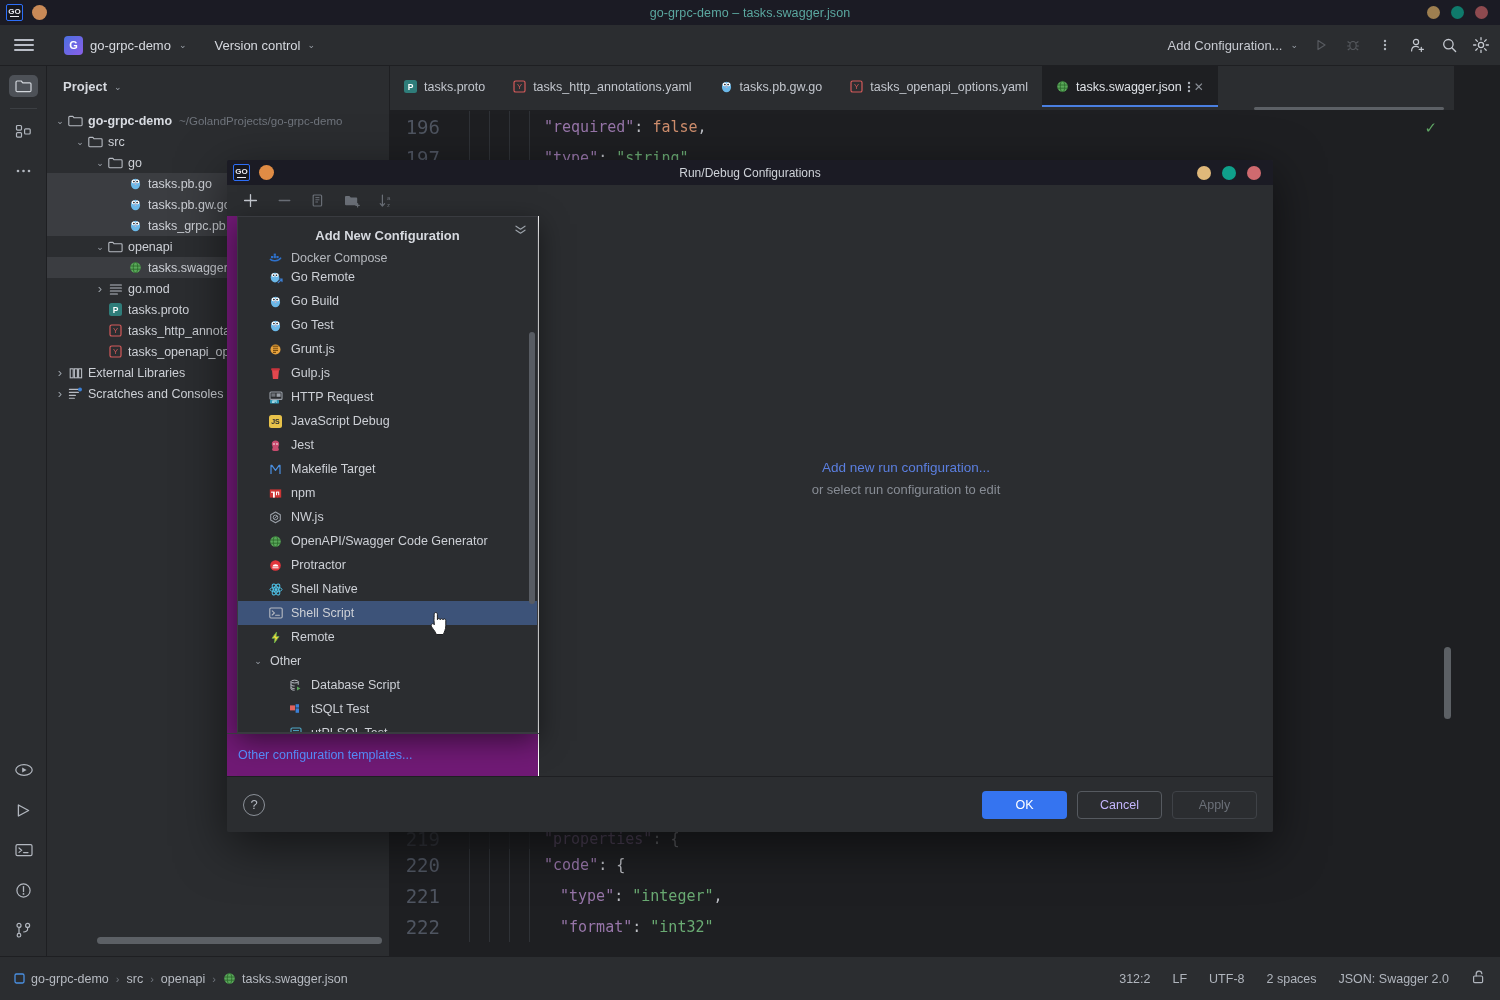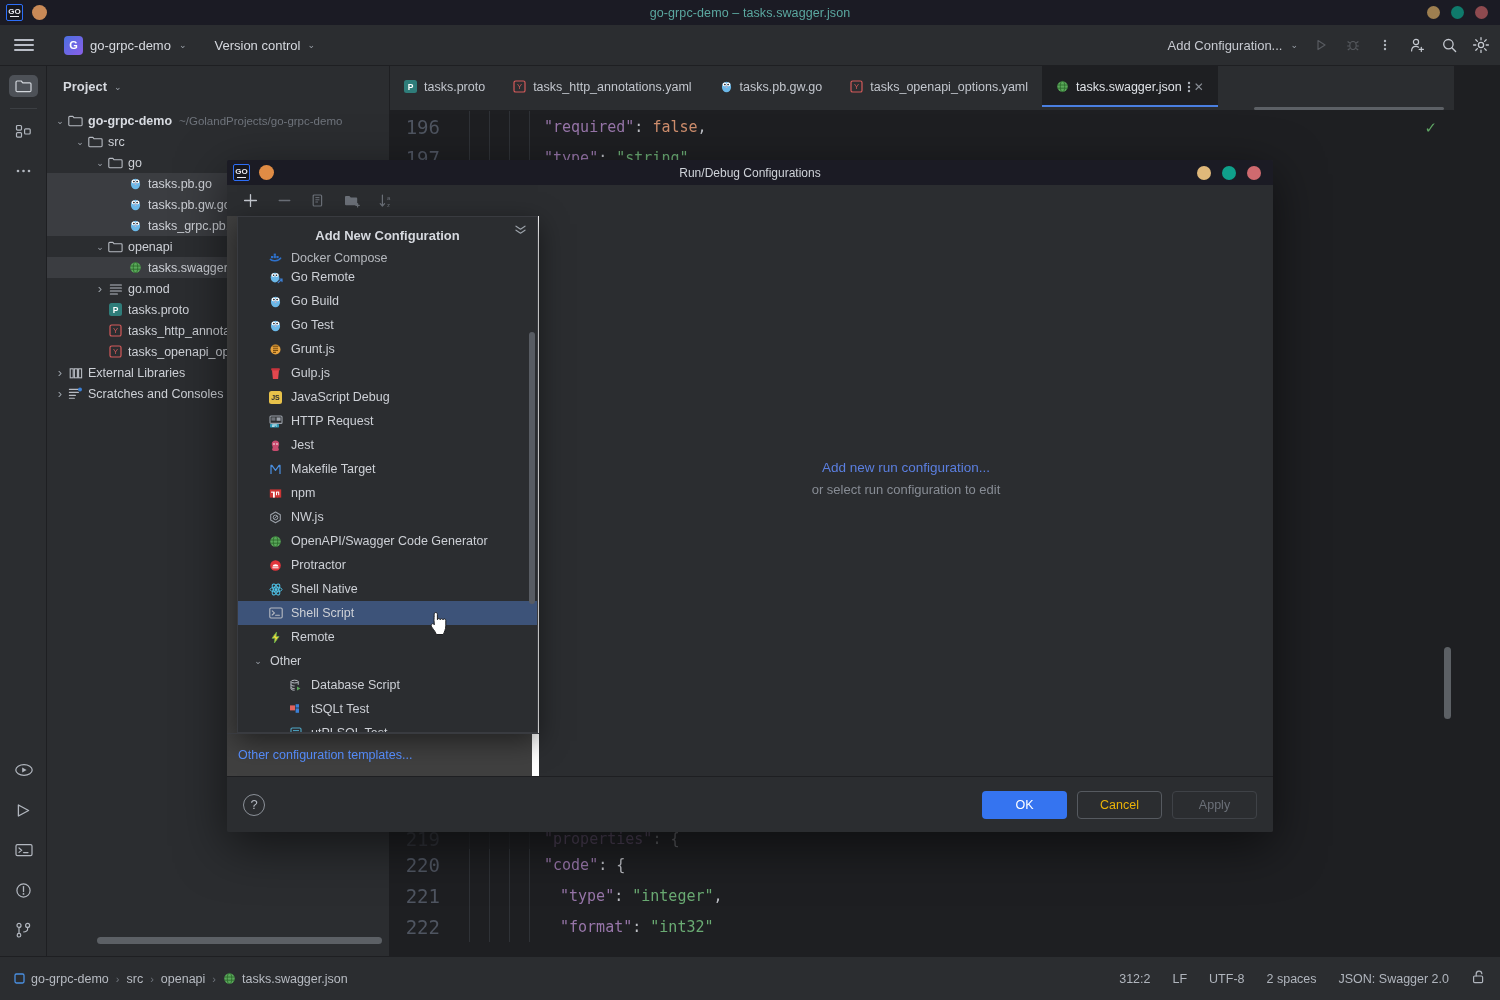--- a/index.html
+++ b/index.html
@@ -158,22 +158,22 @@
   .dlg-tbright { position:absolute; right:12px; display:flex; gap:11px;}
   .dlg-tbright i { width:14px;height:14px;border-radius:50%; display:block;}
   .d-yellow{background:#e0b87a;} .d-green{background:#0fa08b;} .d-red{background:#cf6a6f;}
 
   .dlg-toolbar { height:31px; display:flex; align-items:center; gap:8px; padding-left:10px; background:#2b2d30;}
   .dtb-btn { width:26px;height:24px; display:flex;align-items:center;justify-content:center; color:#b4b9c1; cursor:pointer;}
   .dtb-btn.disabled { color:#636870; }
 
   .dlg-body { position:absolute; top:56px; left:0; width:1046px; height:560px; display:flex; }
   .dlg-left {
-    width:312px; height:560px; background:#404040; position:relative;
-    border-right:7px solid #ffffff;
+    width:312px; height:560px; background:#701a75; position:relative;
+    border-right:1px solid #ffffff;
   }
   .popup {
     position:absolute; top:0; left:10px; width:301px; height:517px;
     background:#2b2d30; border:1px solid #393b40;
     box-shadow:0 8px 26px rgba(0,0,0,.5);
   }
   .popup-head { height:36px; display:flex; align-items:center; justify-content:center; position:relative;}
   .popup-title { font-size:13px; color:#d6d9df; font-weight:600; }
   .popup-collapse { position:absolute; right:10px; top:6px; color:#9aa0a8; font-size:13px; cursor:pointer;}
   .popup-list { position:absolute; top:36px; left:0; width:299px; height:479px; overflow:hidden; }
@@ -198,21 +198,21 @@
     background:#2b2d30; border-top:1px solid #1e1f22;
     display:flex; align-items:center;
   }
   .help-btn {
     margin-left:16px; width:22px;height:22px;border:1.4px solid #8b9098;border-radius:50%;
     color:#b4b9c1; font-size:13px; display:flex;align-items:center;justify-content:center;cursor:pointer;
   }
   .foot-right { position:absolute; right:16px; display:flex; gap:10px; align-items:center;}
   .btn { height:28px; min-width:85px; border-radius:4px; font-size:12.5px; display:flex; align-items:center; justify-content:center; cursor:pointer;}
   .btn.primary { background:#3574f0; color:#fff; }
-  .btn.ghost { border:1px solid #565a60; color:#eab308; background:transparent;}
+  .btn.ghost { border:1px solid #565a60; color:#c4b5fd; background:transparent;}
   .btn.disabled { color:#6b7078; background:transparent; border:1px solid #3f4247;}
 
   
   .cursor { position:absolute; left:428px; top:610px; width:22px; height:28px; pointer-events:none; }
 </style>
 </head>
 <body>
 
 <div class="app">
 
@@ -778,36 +778,36 @@
                 <span class="pico">
                   <svg width="11" height="13" viewBox="0 0 11 13">
                     <path d="M2 3h7l-.9 9H2.9z" fill="#e2474e"></path>
                     <rect x="1.2" y="1.2" width="8.6" height="2.2" rx=".6" fill="#c8343c"></rect>
                   </svg>
                 </span>
                 <span>Gulp.js</span>
               </div>
               <div class="pitem">
                 <span class="pico">
-                  <span class="badge-sq" style="background:#e8c24a;color:#2b2d30;font-size:7px">JS</span>
-                </span>
-                <span>JavaScript Debug</span>
-              </div>
-              <div class="pitem">
-                <span class="pico">
                   <svg width="14" height="13" viewBox="0 0 14 13">
                     <rect x="1" y="1" width="12" height="7.4" rx="1" fill="none" stroke="#9aa0a8" stroke-width="1.1"></rect>
                     <rect x="2.4" y="2.6" width="4" height="1" fill="#9aa0a8"></rect>
                     <rect x="2.4" y="4.4" width="4" height="1" fill="#9aa0a8"></rect>
                     <rect x="7.6" y="2.4" width="4" height="3.4" fill="#9aa0a8"></rect>
                     <rect x="1" y="9" width="9" height="3.4" rx=".6" fill="#2f9ab8"></rect>
                     <text x="5.5" y="11.7" fill="#fff" font-size="3.2" font-family="Liberation Sans" text-anchor="middle">API</text>
                   </svg>
                 </span>
                 <span>HTTP Request</span>
+              </div>
+              <div class="pitem">
+                <span class="pico">
+                  <span class="badge-sq" style="background:#e8c24a;color:#2b2d30;font-size:7px">JS</span>
+                </span>
+                <span>JavaScript Debug</span>
               </div>
               <div class="pitem">
                 <span class="pico">
                   <svg width="13" height="13" viewBox="0 0 13 13">
                     <path d="M6.5 1.6c2.2 0 3.7 1.5 3.7 3.4 0 1.4-.9 2.4-.9 3.4 0 .7.6 1.2.6 2 0 .9-1.2 1.6-3.4 1.6s-3.4-.7-3.4-1.6c0-.8.6-1.3.6-2 0-1-.9-2-.9-3.4 0-1.9 1.5-3.4 3.7-3.4z" fill="#c84b6e"></path>
                     <circle cx="5" cy="5" r=".8" fill="#fff"></circle>
                     <circle cx="8" cy="5" r=".8" fill="#fff"></circle>
                   </svg>
                 </span>
                 <span>Jest</span>

